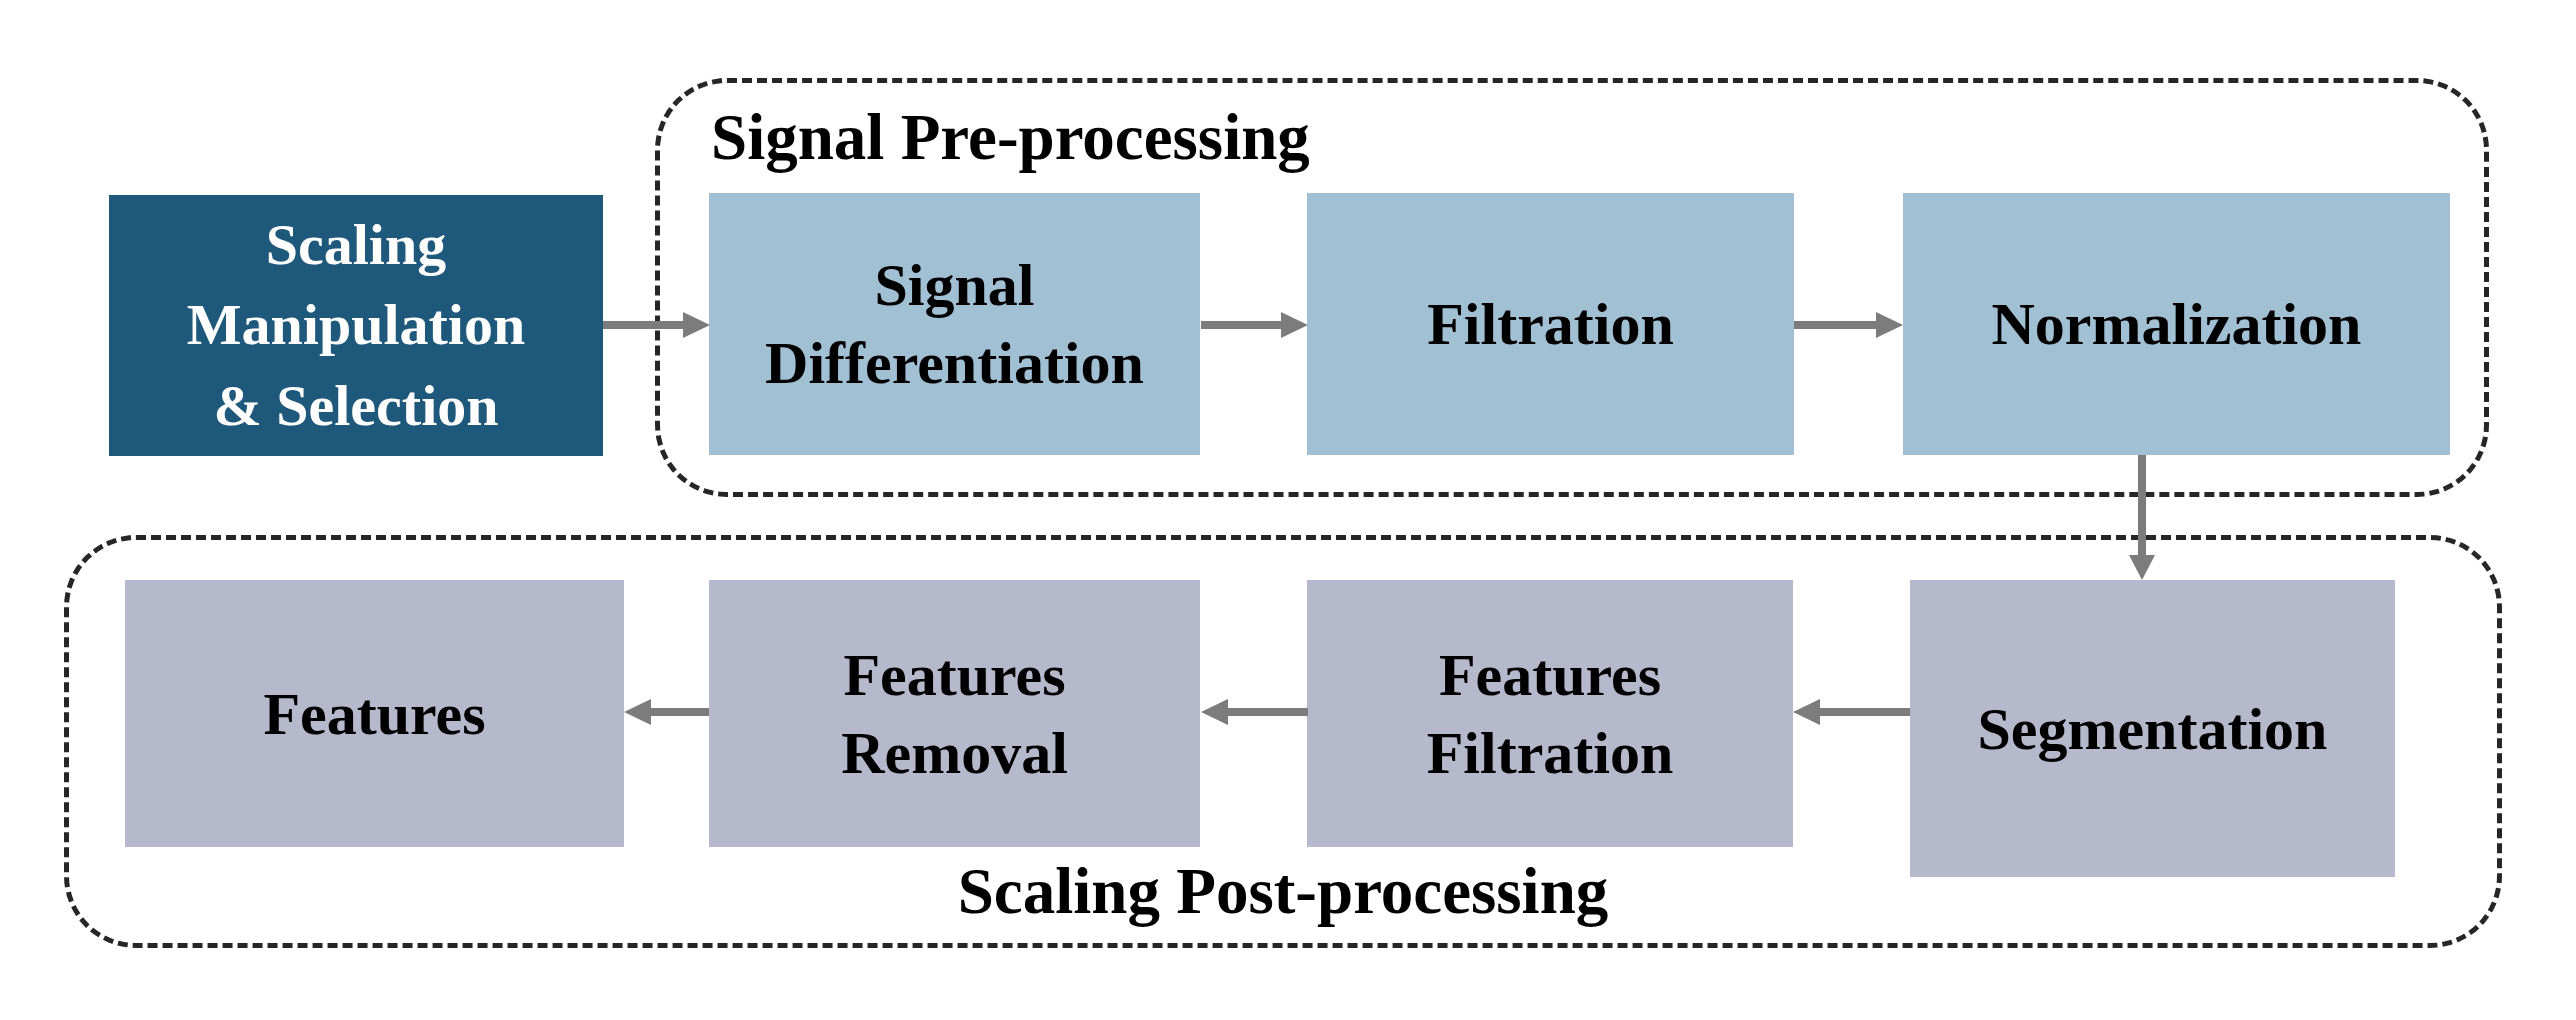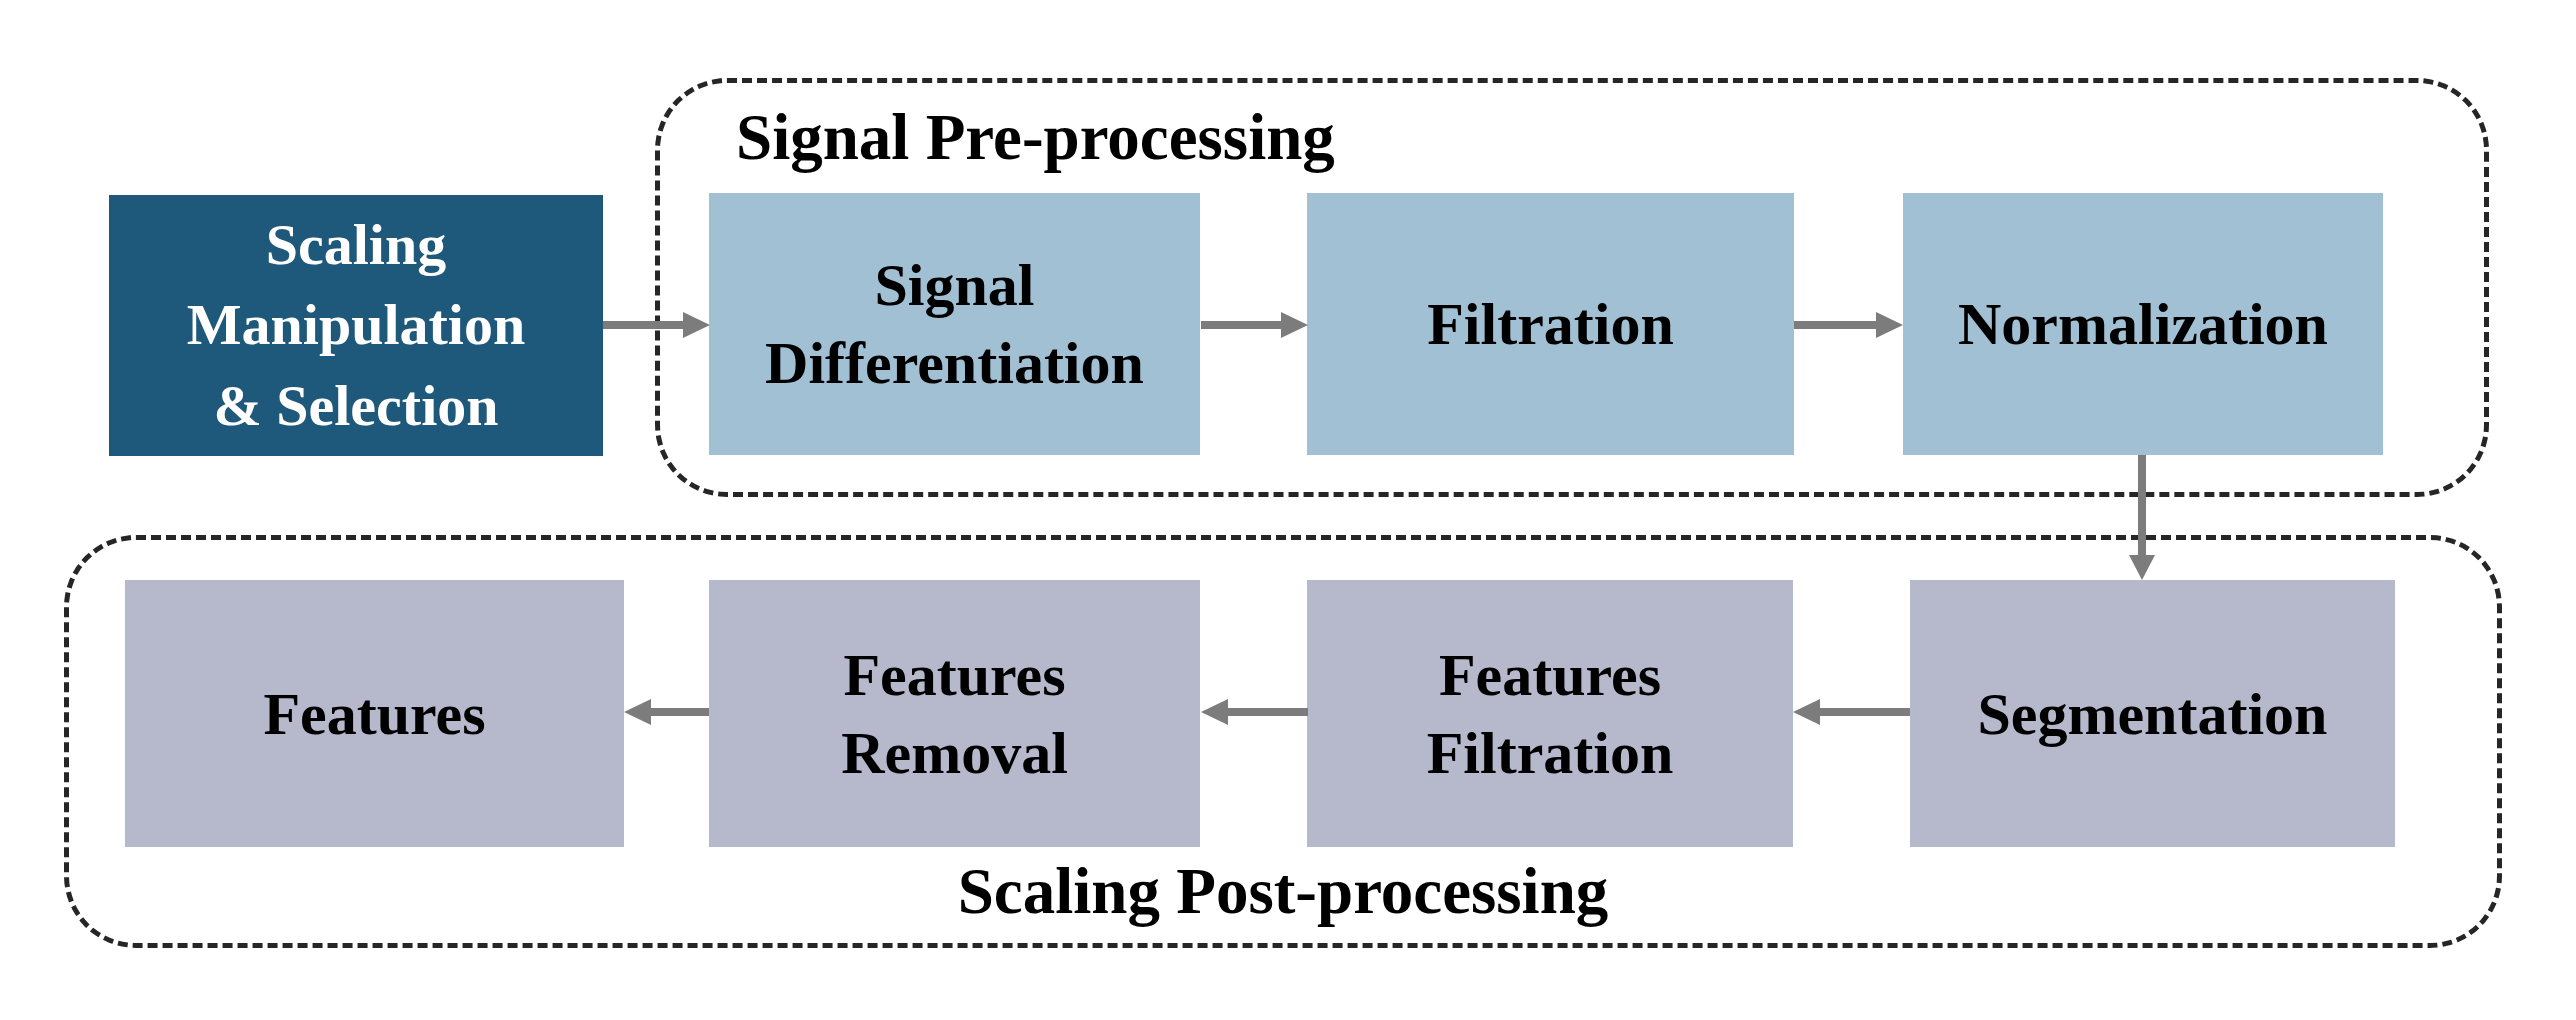--- a/index.html
+++ b/index.html
@@ -32,21 +32,21 @@
   }
   .group-title {
     position: absolute;
     font-weight: bold;
     font-size: 65px;
     line-height: 1.0;
     color: var(--text, #000000);
     white-space: nowrap;
   }
   .group-title.pre-title {
-    left: 711px; top: 105px; margin-left: 25px;
+    left: 711px; top: 105px;
   }
   .group-title.post-title {
     left: 64px; top: 859px;
     width: 2438px;
     text-align: center;
   }
   .node {
     position: absolute;
     display: flex;
     flex-direction: column;
@@ -65,23 +65,23 @@
     background: var(--source-fill, #1E587A);
     color: var(--source-text, #ffffff);
     font-size: 58px;
     line-height: 1.38;
   }
   .node.pre-node { background: var(--pre-fill, #A2C0D4); }
   .node.post-node { background: var(--post-fill, #B6B8CC); }
 
   .node.differentiation { left: 709px;  top: 193px; width: 491px; height: 262px; text-align: right; }
   .node.filtration      { left: 1307px; top: 193px; width: 487px; height: 262px; }
-  .node.normalization   { left: 1903px; top: 193px; width: 480px; height: 262px; }
+  .node.normalization   { left: 1903px; top: 193px; width: 547px; height: 262px; }
 
-  .node.segmentation    { left: 1910px; top: 580px; width: 485px; height: 267px; }
+  .node.segmentation    { left: 1910px; top: 580px; width: 485px; height: 297px; }
   .node.features        { left: 1307px; top: 580px; width: 486px; height: 267px; }
   .node.outliers        { left: 709px;  top: 580px; width: 491px; height: 267px; }
   .node.scaling         { left: 125px;  top: 580px; width: 499px; height: 267px; }
 
   .arrow { position: absolute; }
   .arrow .shaft {
     position: absolute;
     background: var(--arrow, #7C7C7C);
   }
   .arrow .head { position: absolute; width: 0; height: 0; }

